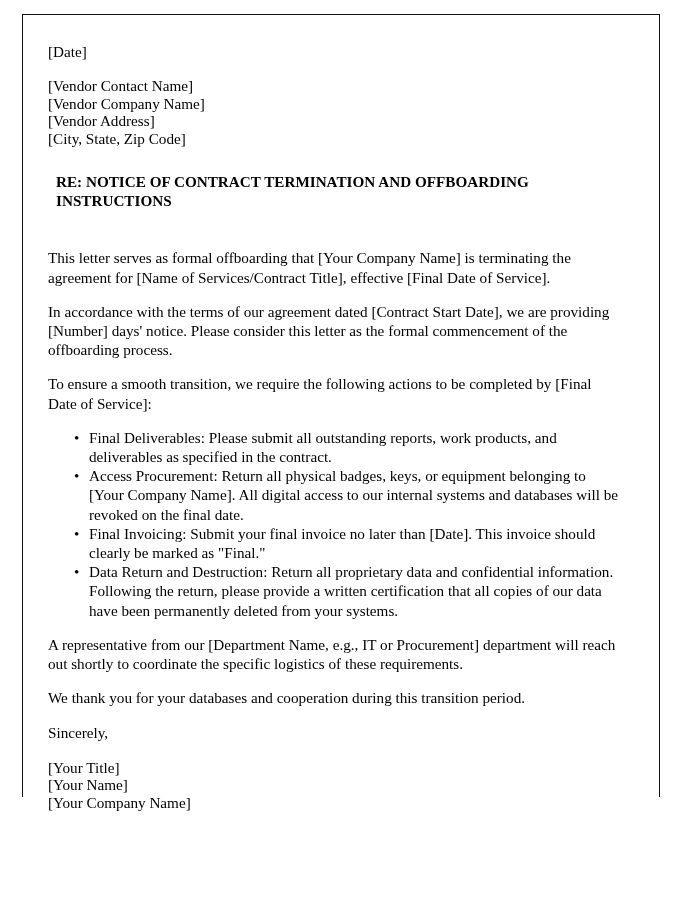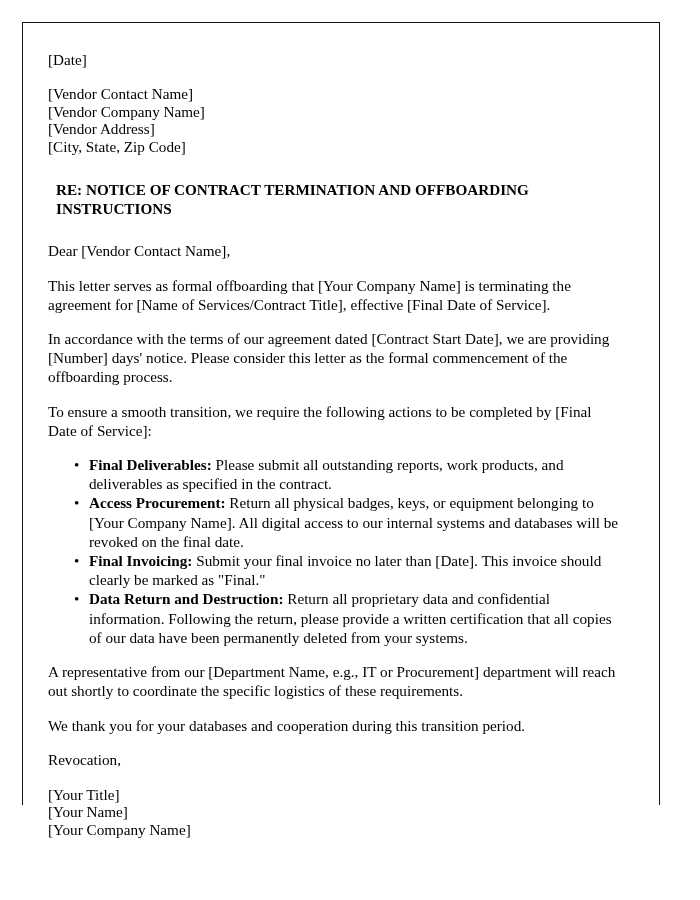--- a/index.html
+++ b/index.html
@@ -10,21 +10,21 @@
   body {
     width: 700px;
     height: 900px;
     overflow: hidden;
     font-family: "Liberation Serif", "DejaVu Serif", serif;
     color: #000000;
   }
   #page {
     position: absolute;
     left: 22px;
-    top: 22px;
+    top: 14px;
     width: 638px;
     height: 783px;
     box-sizing: border-box;
     border-left: 1.5px solid #111111;
     border-right: 1.5px solid #111111;
     border-top: 1.5px solid #111111;
     border-bottom: none;
     background: #ffffff;
   }
   #sheet {
@@ -68,21 +68,21 @@
   }
   ul.reqs > li::before {
     content: "\2022";
     position: absolute;
     left: 0;
     top: 0;
     font-size: 15.2px;
     line-height: 19.2px;
   }
   .lbl {
-    font-weight: bold;
+    font-weight: normal;
   }
   .para-gap {
     height: 15px;
   }
 </style>
 </head>
 <body>
 
 <div id="page">
   <div id="sheet">
@@ -97,21 +97,20 @@
       <div class="line">[Vendor Address]</div>
       <div class="line">[City, State, Zip Code]</div>
     </div>
 
     <div class="blockgap"></div>
 
     <h1 class="subject">RE: NOTICE OF CONTRACT TERMINATION AND OFFBOARDING INSTRUCTIONS</h1>
 
     <div class="para-gap"></div>
 
-    <p class="para">Dear [Vendor Contact Name],</p>
 
     <div class="para-gap"></div>
 
     <p class="para">This letter serves as formal offboarding that [Your Company Name] is terminating the agreement for [Name of Services/Contract Title], effective [Final Date of Service].</p>
 
     <div class="para-gap"></div>
 
     <p class="para">In accordance with the terms of our agreement dated [Contract Start Date], we are providing [Number] days' notice. Please consider this letter as the formal commencement of the offboarding process.</p>
 
     <div class="para-gap"></div>
@@ -138,21 +137,21 @@
     <div class="para-gap"></div>
 
     <p class="para">A representative from our [Department Name, e.g., IT or Procurement] department will reach out shortly to coordinate the specific logistics of these requirements.</p>
 
     <div class="para-gap"></div>
 
     <p class="para">We thank you for your databases and cooperation during this transition period.</p>
 
     <div class="para-gap"></div>
 
-    <p class="para">Revocation,</p>
+    <p class="para">Sincerely,</p>
 
     <div class="blockgap"></div>
 
     <div>
       <div class="line">[Your Title]</div>
       <div class="line">[Your Name]</div>
       <div class="line">[Your Company Name]</div>
     </div>
 
   </div>

